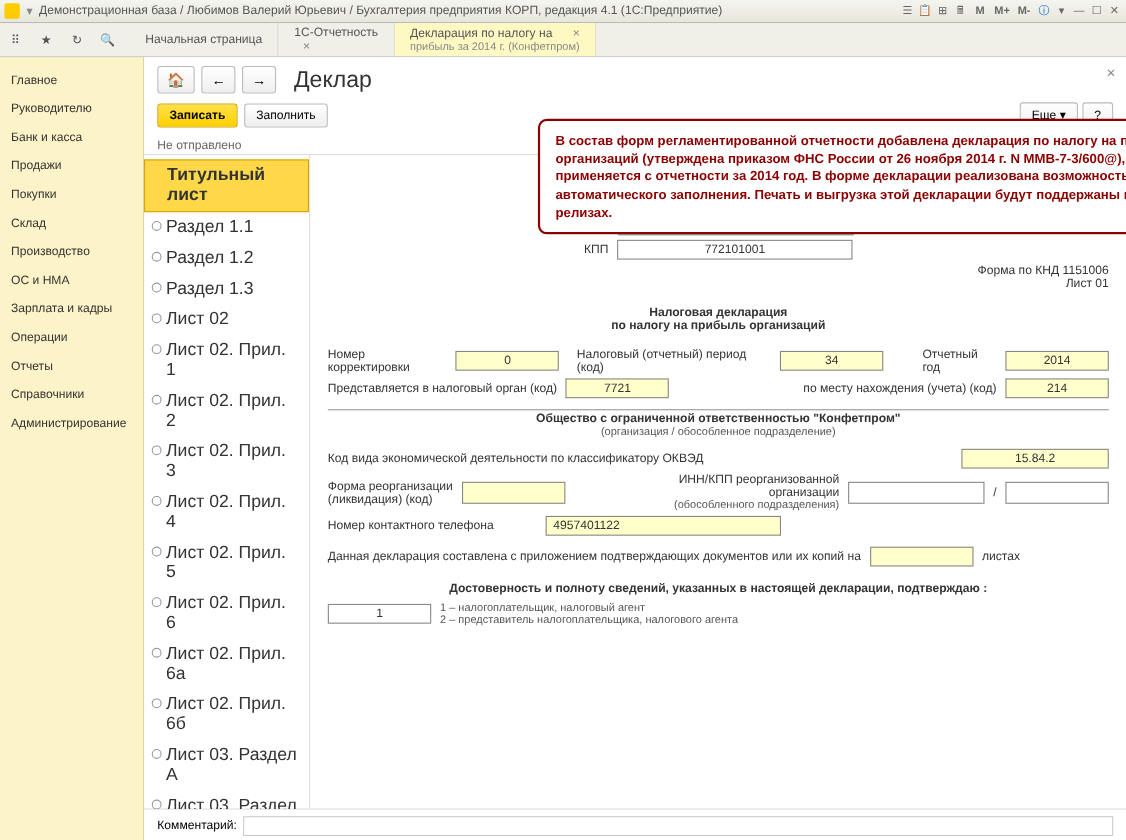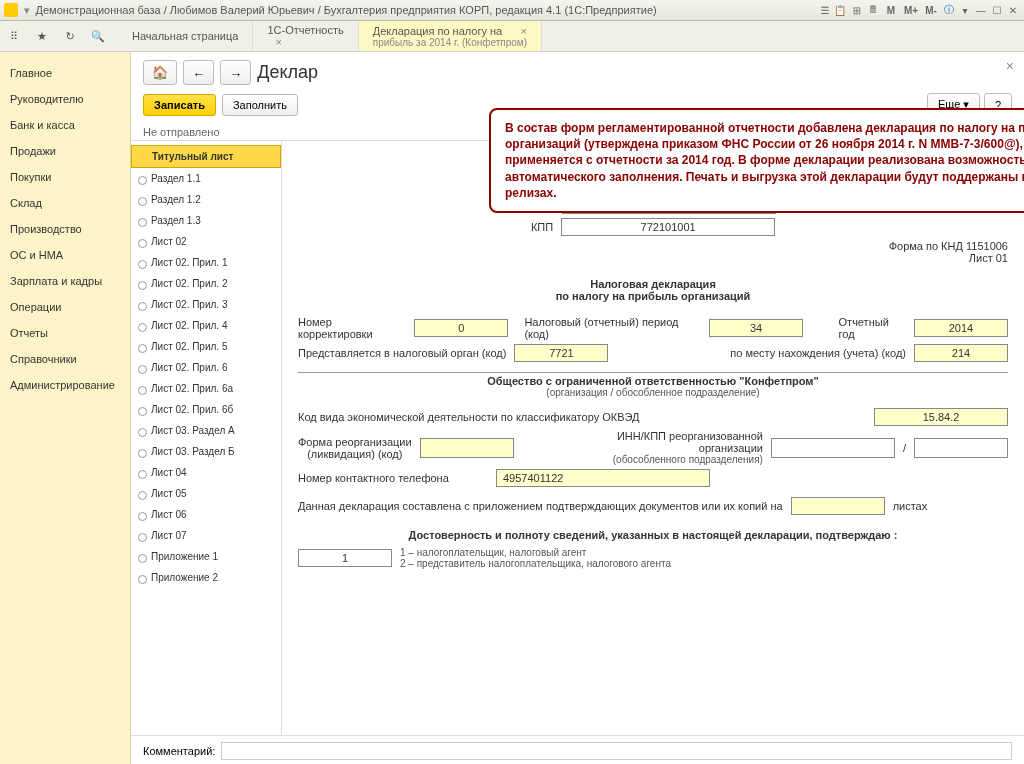--- a/index.html
+++ b/index.html
@@ -16,26 +16,26 @@
 .tab.active{background:#fef9c3}
 .tab .close{margin-left:8px;color:#888}
 .body{display:flex;height:714px}
 .sidebar{width:130px;background:#fdf3c8;border-right:1px solid #e0d89a;padding-top:8px}
 .sidebar .item{padding:7px 10px;color:#333;cursor:pointer}
 .main{flex:1;background:#fff;position:relative;display:flex;flex-direction:column}
 .toolbar{display:flex;align-items:center;padding:8px 12px;gap:6px}
 .btn{border:1px solid #bbb;background:linear-gradient(#fff,#eee);padding:4px 10px;border-radius:3px;cursor:pointer;font-size:11px}
 .btn.yellow{background:linear-gradient(#ffe04a,#ffd000);border-color:#d4a800;font-weight:bold}
 .btn.nav{padding:4px 8px;font-size:13px}
-.page-title{font-size:18px;color:#333;}
+.page-title{font-size:21px;color:#333;margin-left:10px}
 .right-tools{margin-left:auto;display:flex;gap:4px}
 .status{padding:2px 12px;color:#666;font-size:11px}
 .content{display:flex;flex:1;overflow:hidden;border-top:1px solid #ddd}
 .section-list{width:150px;border-right:1px solid #ddd;overflow-y:auto;padding:4px 0}
-.section-list .sitm{padding:5px 8px 5px 20px;cursor:pointer;position:relative;font-size:10px;color:#333}
+.section-list .sitm{padding:5px 8px 5px 20px;cursor:pointer;position:relative;font-size:16px;color:#333}
 .section-list .sitm::before{content:"";position:absolute;left:7px;top:8px;width:7px;height:7px;border:1px solid #999;border-radius:50%;background:#fff}
 .section-list .sitm.active{background:#ffd84a;border:1px solid #d4a800;font-weight:bold}
 .section-list .sitm.active::before{display:none}
 .form-area{flex:1;padding:10px 16px;overflow-y:auto;position:relative;font-size:11px;color:#333}
 .ref-info{text-align:right;font-size:10px;color:#444;line-height:1.3}
 .row{display:flex;align-items:center;margin:4px 0;gap:8px}
 .lbl{text-align:left}
 .fld{border:1px solid #888;padding:2px 6px;text-align:center;min-width:80px;display:inline-block}
 .fld.yellow{background:#ffffcc}
 .center{text-align:center}
@@ -206,21 +206,21 @@
         <div class="hr"></div>
         <div class="center" style="font-weight:bold">Общество с ограниченной ответственностью "Конфетпром"</div>
         <div class="center small">(организация / обособленное подразделение)</div>
 
         <div class="row" style="margin-top:10px">
           <span style="flex:1" class="lbl">Код вида экономической деятельности по классификатору ОКВЭД</span>
           <span class="fld yellow" style="width:120px">15.84.2</span>
         </div>
 
         <div class="row">
-          <div style="text-align:center">
+          <div style="text-align:left">
             <div>Форма реорганизации</div>
             <div>(ликвидация) (код)</div>
           </div>
           <span class="fld yellow" style="width:30px;height:14px"></span>
           <span style="width:30px"></span>
           <div style="text-align:right;flex:1">
             <div>ИНН/КПП реорганизованной организации</div>
             <div class="small">(обособленного подразделения)</div>
           </div>
           <span class="fld" style="width:110px;height:14px"></span>

